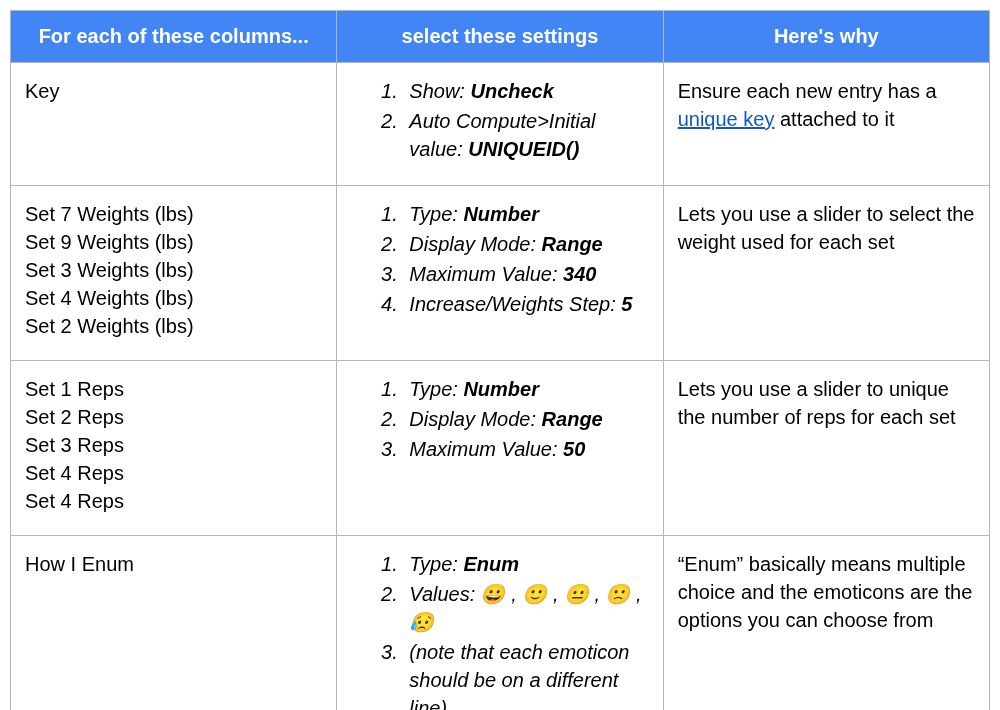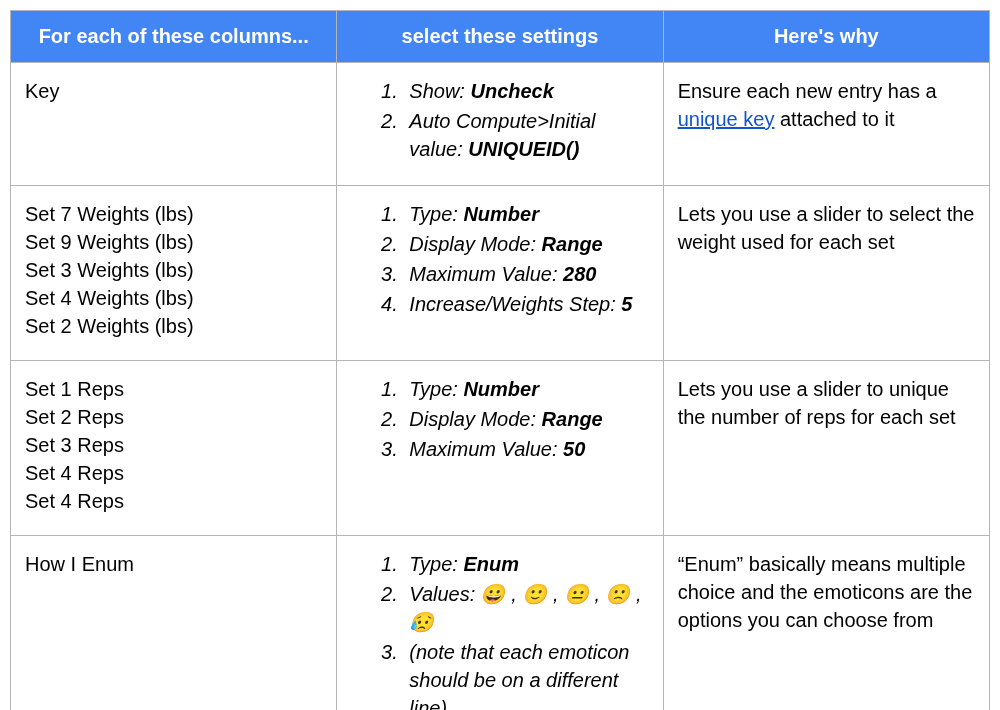--- a/index.html
+++ b/index.html
@@ -112,21 +112,21 @@
       </td>
       <td class="col-settings">
         <ol class="settings-list">
           <li>
             <span>Type: </span><span class="bold">Number</span>
           </li>
           <li>
             <span>Display Mode: </span><span class="bold">Range</span>
           </li>
           <li>
-            <span>Maximum Value: </span><span class="bold">280</span>
+            <span>Maximum Value: </span><span class="bold">340</span>
           </li>
           <li>
             <span>Increase/Weights Step: </span><span class="bold">5</span>
           </li>
         </ol>
       </td>
       <td class="col-why why-text">Lets you use a slider to select the weight used for each set</td>
     </tr>
 
     <tr>

